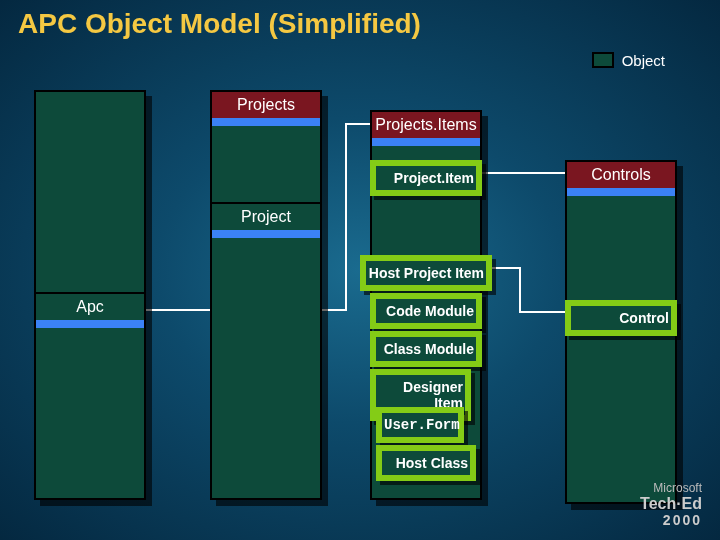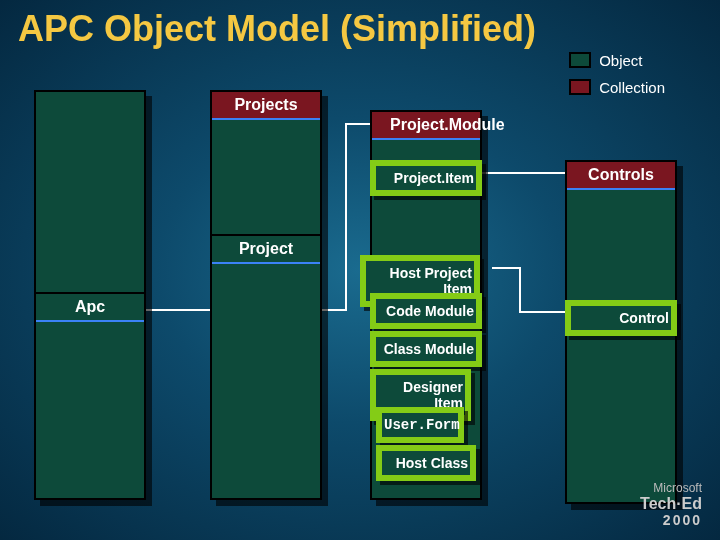--- a/index.html
+++ b/index.html
@@ -8,21 +8,21 @@
     height: 540px;
     background: radial-gradient(ellipse at center, #1a6b8f 0%, #0d4a6b 40%, #042840 100%);
     font-family: Arial, Helvetica, sans-serif;
     position: relative;
     overflow: hidden;
   }
   .title {
     position: absolute;
     top: 8px;
     left: 18px;
-    font-size: 36px;
+    font-size: 28px;
     font-weight: bold;
     color: #f5c842;
   }
   .legend { position: absolute; right: 55px; font-size: 15px; color: #fff; }
   .legend-row { display: flex; align-items: flex-start; margin-bottom: 10px; }
   .swatch { width: 22px; height: 16px; border: 2px solid #000; margin-right: 8px; }
   .swatch.object { background: #0d4a3a; }
   .swatch.collection { background: #7a1620; }
 
   .col {
@@ -32,45 +32,45 @@
     border: 2px solid #000;
     box-shadow: 6px 6px 0 rgba(0,0,0,0.6);
   }
   .col-apc { left: 34px; top: 90px; height: 410px; }
   .col-projects { left: 210px; top: 90px; height: 410px; }
   .col-projectitems { left: 370px; top: 110px; height: 390px; }
   .col-controls { left: 565px; top: 160px; height: 344px; }
 
   .head {
     text-align: center;
-    font-weight: bold;
+    font-weight: normal;
     font-size: 16px;
     color: #fff;
-    padding: 4px 18px;
-    border-bottom: 2px solid #3b82f6;
+    padding: 4px 1px;
+    border-bottom: 8px solid #3b82f6;
   }
   .head.coll { background: #7a1620; }
   .head.obj { background: #0d4a3a; }
   .head.mid { margin-top: 200px; border-top: 2px solid #000; }
 
   .item {
     position: absolute;
     width: 130px;
     background: #0d4a3a;
     border: 6px solid #84cc16;
     box-shadow: 4px 4px 0 rgba(0,0,0,0.6);
     color: #fff;
     font-weight: bold;
     font-size: 14px;
     text-align: right;
     padding: 4px 2px;
   }
   
   .b-projectitem { left: 370px; top: 160px; width: 112px; }
-  .b-host { left: 360px; top: 255px; width: 120px; }
+  .b-host { left: 360px; top: 255px; width: 132px; }
   .b-code { left: 370px; top: 293px; width: 112px; }
   .b-class { left: 370px; top: 331px; width: 112px; }
   .b-designer { left: 370px; top: 369px; width: 101px; }
   .b-userform { left: 376px; top: 407px; width: 88px; font-family: Liberation Mono, monospace; }
   .b-hostclass { left: 376px; top: 445px; width: 100px; }
   .b-control { left: 565px; top: 300px; width: 112px; padding-left: 8px; }
 
   .logo {
     position: absolute;
     right: 18px;
@@ -90,46 +90,42 @@
 </head>
 <body>
 
 <div class="title">APC Object Model (Simplified)</div>
 
 <div class="legend" style="top:52px">
   <div class="legend-row">
     <div class="swatch object"></div>
     <span>Object</span>
   </div>
-  <div class="legend-row">
-    <div class="swatch collection"></div>
-    <span>Collection</span>
-  </div>
 </div>
 
 <svg class="connectors" width="720" height="540">
   <g stroke="#fff" stroke-width="2" fill="none">
     <line x1="146" y1="310" x2="210" y2="310"></line>
     <path d="M322 310 H346 V124 H370"></path>
     <path d="M482 173 H520 V173 H565"></path>
     <path d="M492 268 H520 V312 H565"></path>
   </g>
 </svg>
 
 <div class="col col-apc">
   <div class="head obj mid">Apc</div>
 </div>
 
 <div class="col col-projects">
   <div class="head coll">Projects</div>
-  <div class="head obj mid" style="margin-top:114px">Project</div>
+  <div class="head obj mid" style="margin-top:76px">Project</div>
 </div>
 
 <div class="col col-projectitems">
-  <div class="head coll">Project.Module</div>
+  <div class="head coll">Projects.Items</div>
 </div>
 
 <div class="col col-controls">
   <div class="head coll">Controls</div>
 </div>
 
 <div class="item b-projectitem">Project.Item</div>
 <div class="item b-host">Host Project Item</div>
 <div class="item b-code">Code Module</div>
 <div class="item b-class">Class Module</div>

